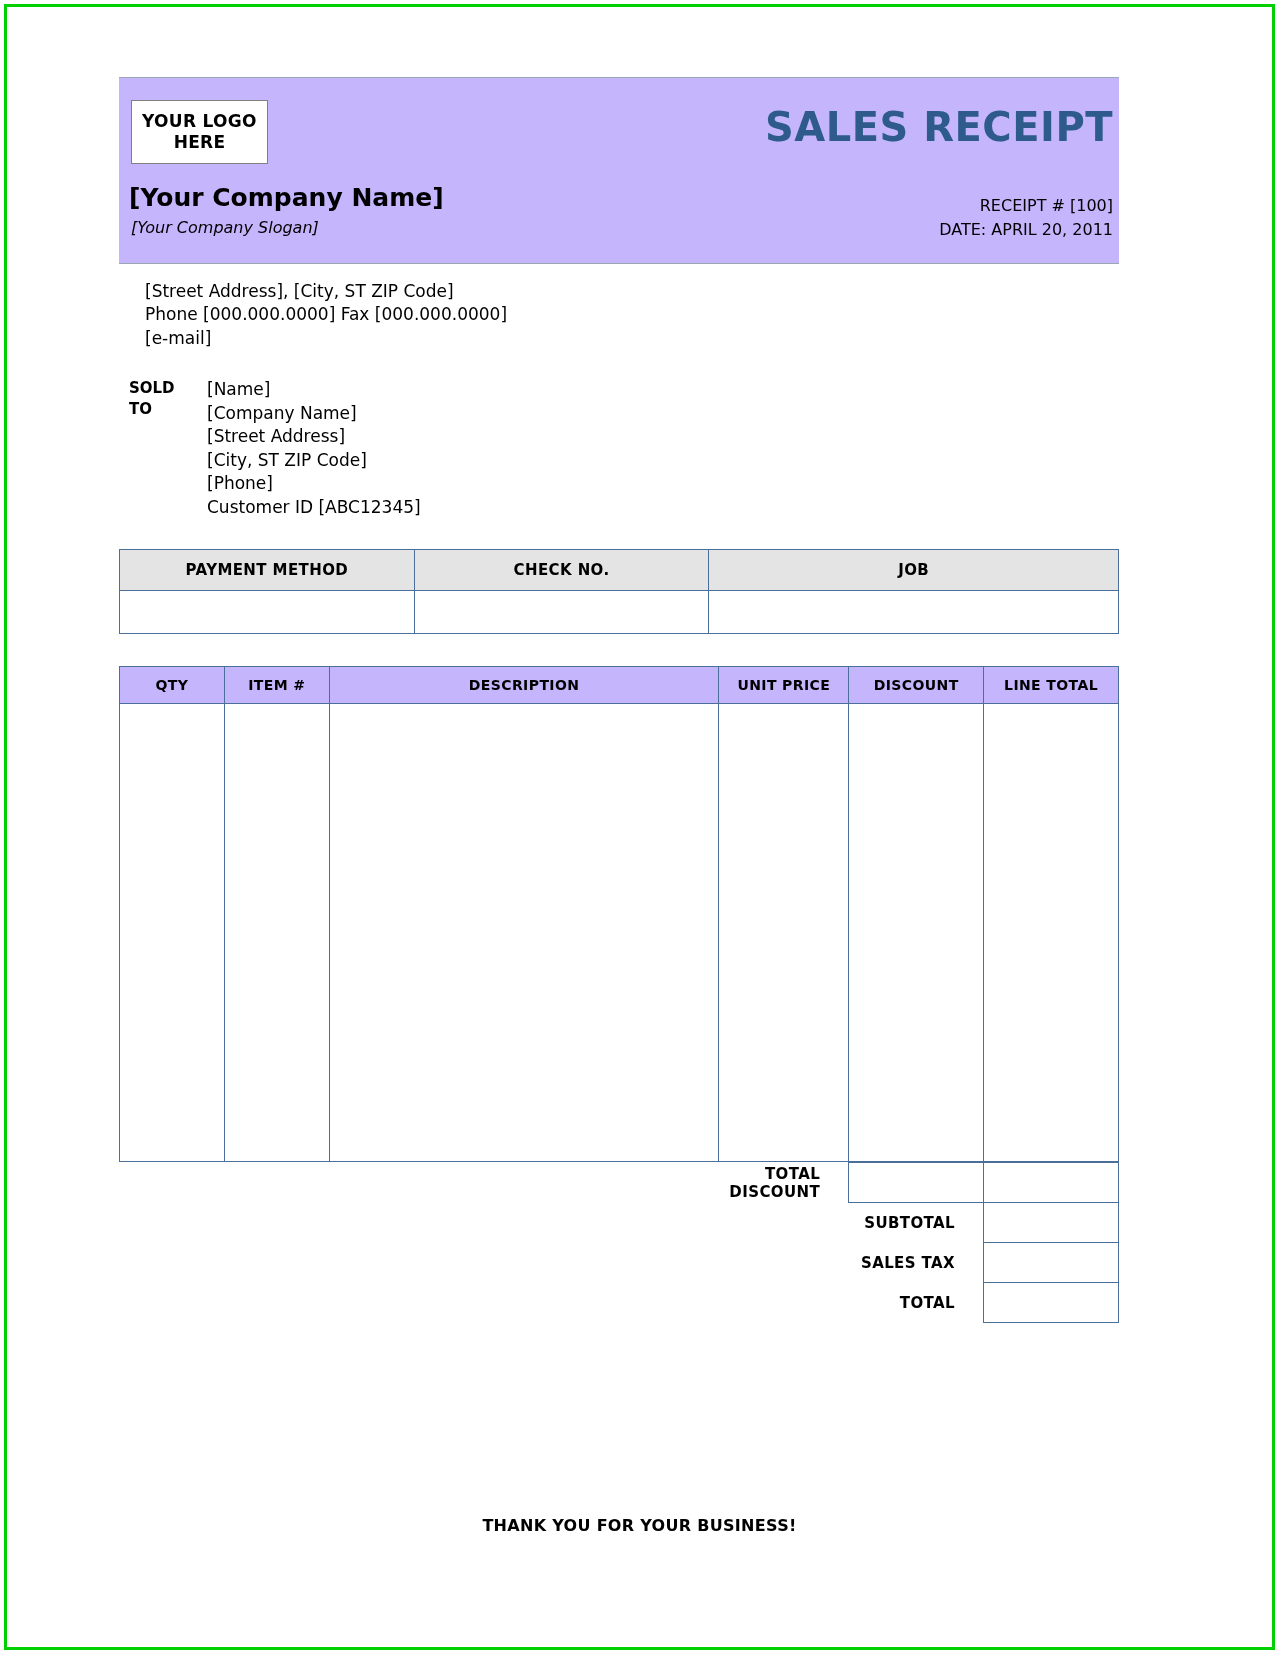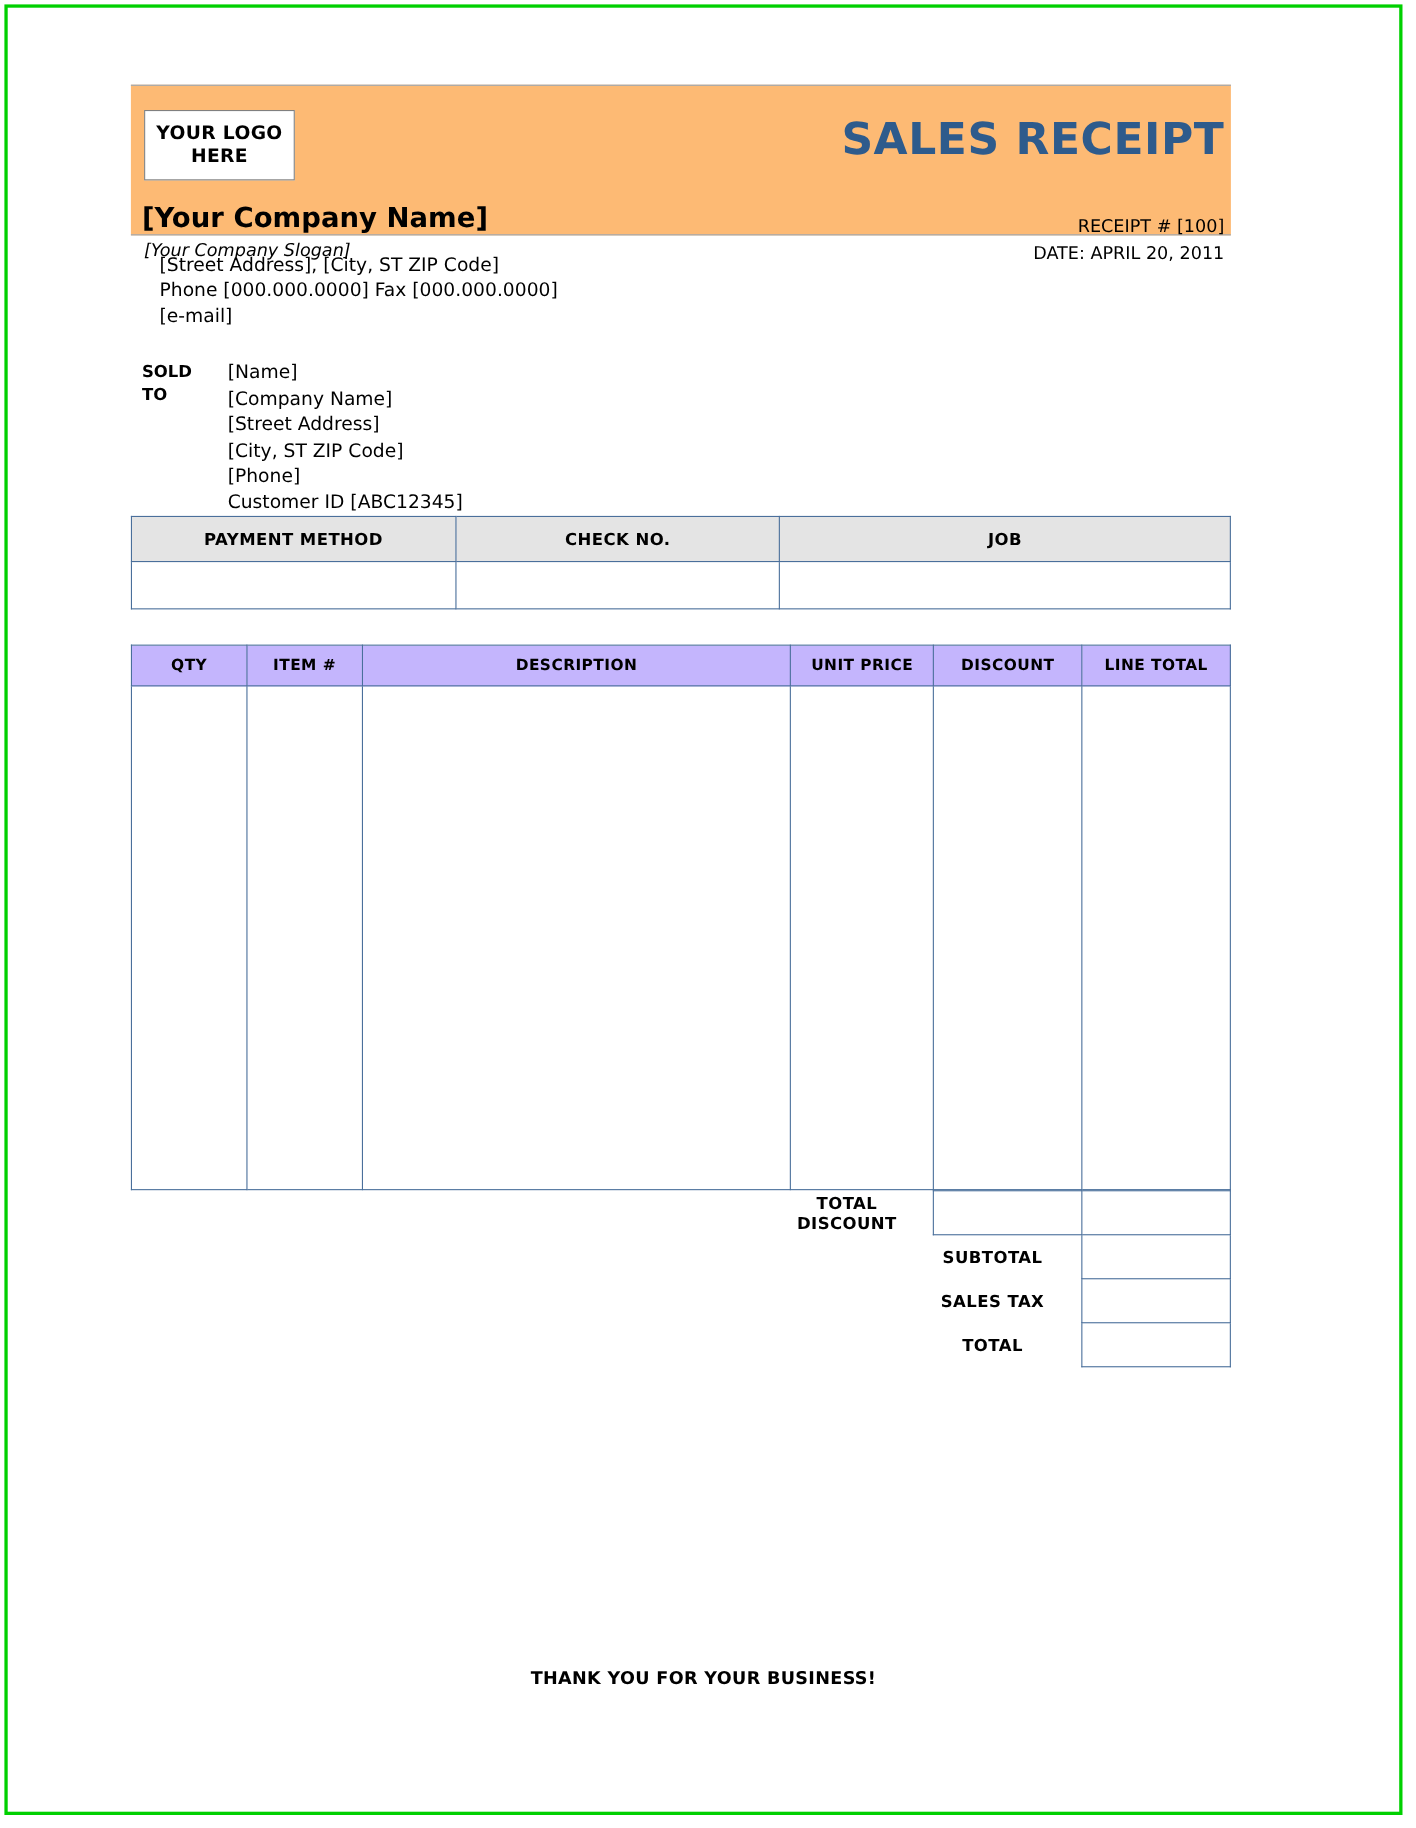--- a/index.html
+++ b/index.html
@@ -26,24 +26,24 @@
   .sheet {
     position: absolute;
     left: 112px;
     top: 70px;
     width: 1000px;
   }
 
   
   .header-band {
     position: relative;
-    background: #fdba74;
+    background: #c4b5fd;
     border-top: 1px solid #9aa7b5;
     border-bottom: 1px solid #9aa7b5;
-    height: 137px;
+    height: 187px;
     box-sizing: border-box;
   }
   .logo-box {
     position: absolute;
     left: 12px;
     top: 22px;
     width: 135px;
     height: 62px;
     border: 1px solid #808080;
     background: #ffffff;
@@ -120,20 +120,21 @@
     line-height: 1.38;
   }
 
   
   table {
     border-collapse: collapse;
     width: 100%;
     table-layout: fixed;
   }
   .pay-table {
+    margin-top: 30px;
     border: 1px solid #4a6f9b;
     padding-left: 15px;
   }
   .pay-table th {
     background: #e4e4e4;
     border: 1px solid #4a6f9b;
     font-size: 15px;
     font-weight: bold;
     letter-spacing: 0.4px;
     padding: 11px 4px;
@@ -169,21 +170,21 @@
     margin-top: 0;
   }
   .totals-table td {
     height: 37px;
     font-size: 15px;
     font-weight: bold;
     letter-spacing: 0.4px;
     color: #000000;
   }
   .tlabel {
-    text-align: center;
+    text-align: right;
     padding-right: 28px;
   }
   .tbox {
     border: 1px solid #4a6f9b;
   }
   .blank {
     border: none;
   }
 
   .thanks {

